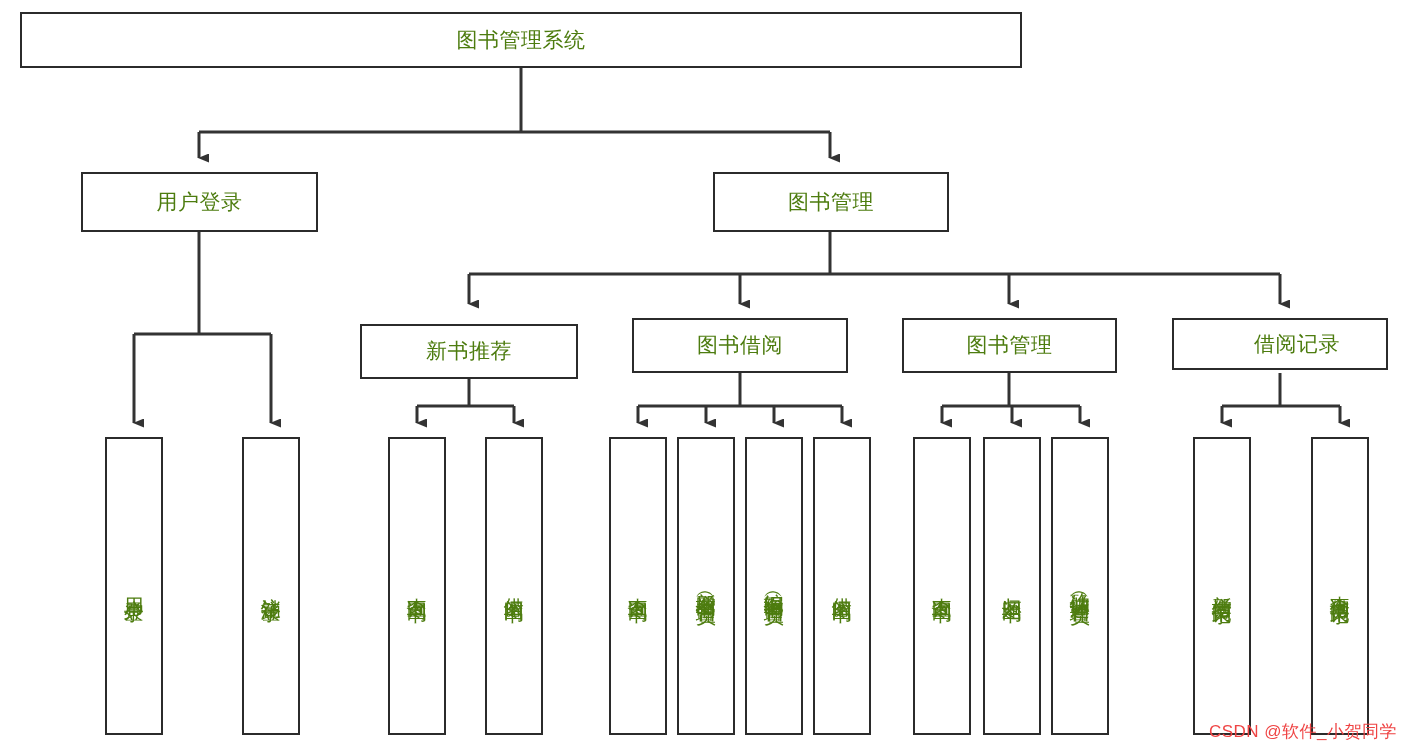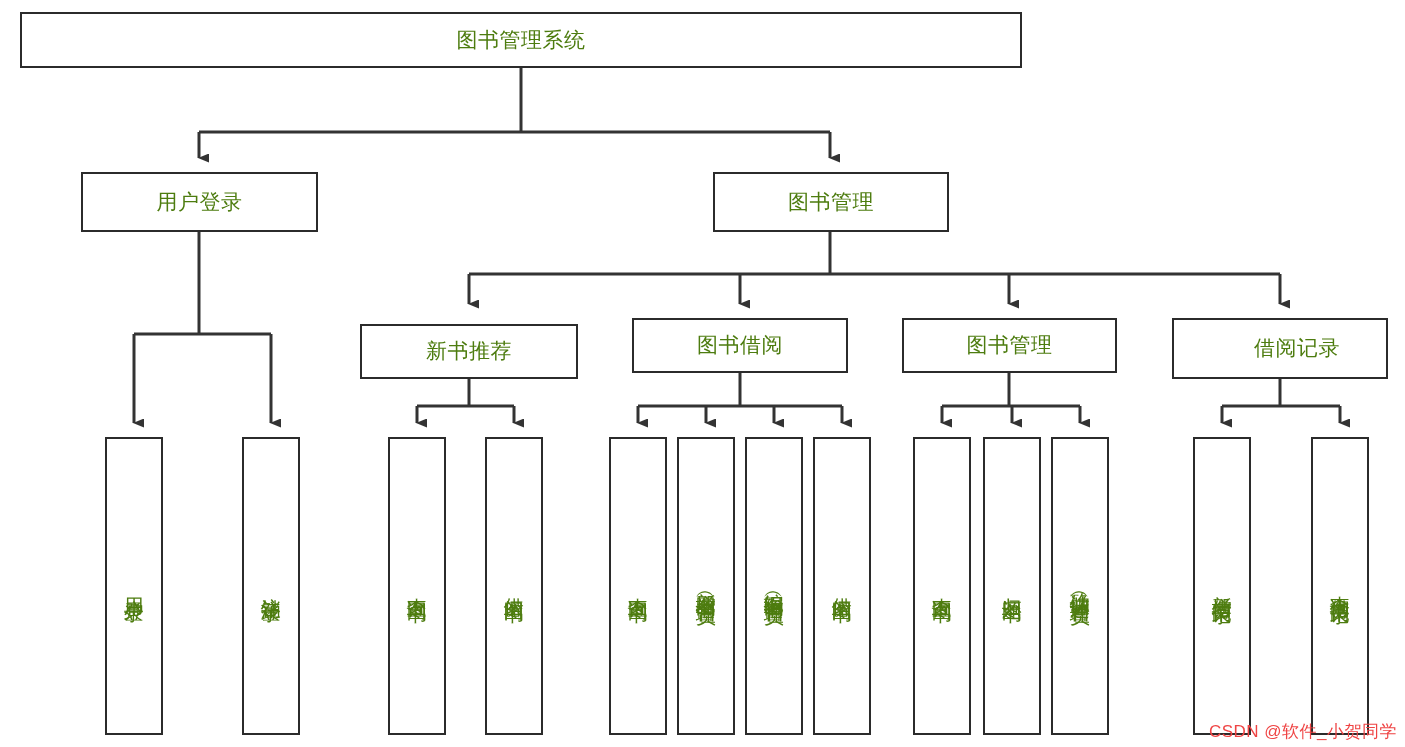--- a/index.html
+++ b/index.html
@@ -142,21 +142,21 @@
 
   <div class="node horizontal" style="left:360px; top:324px; width:218px; height:55px;">
     <span class="node-label">新书推荐</span>
   </div>
   <div class="node horizontal" style="left:632px; top:318px; width:216px; height:55px;">
     <span class="node-label">图书借阅</span>
   </div>
   <div class="node horizontal" style="left:902px; top:318px; width:215px; height:55px;">
     <span class="node-label">图书管理</span>
   </div>
-  <div class="node horizontal" style="left:1172px; top:318px; width:216px; height:61px;padding-left:34px;">
+  <div class="node horizontal" style="left:1172px; top:318px; width:216px; height:52px;padding-left:34px;">
     <span class="node-label">借阅记录</span>
   </div>
 
   <div class="node vertical" style="left:105px; top:437px; width:58px; height:298px;">
     <span class="node-label">用户登录</span>
   </div>
   <div class="node vertical" style="left:242px; top:437px; width:58px; height:298px;">
     <span class="node-label">注销登录</span>
   </div>
 

